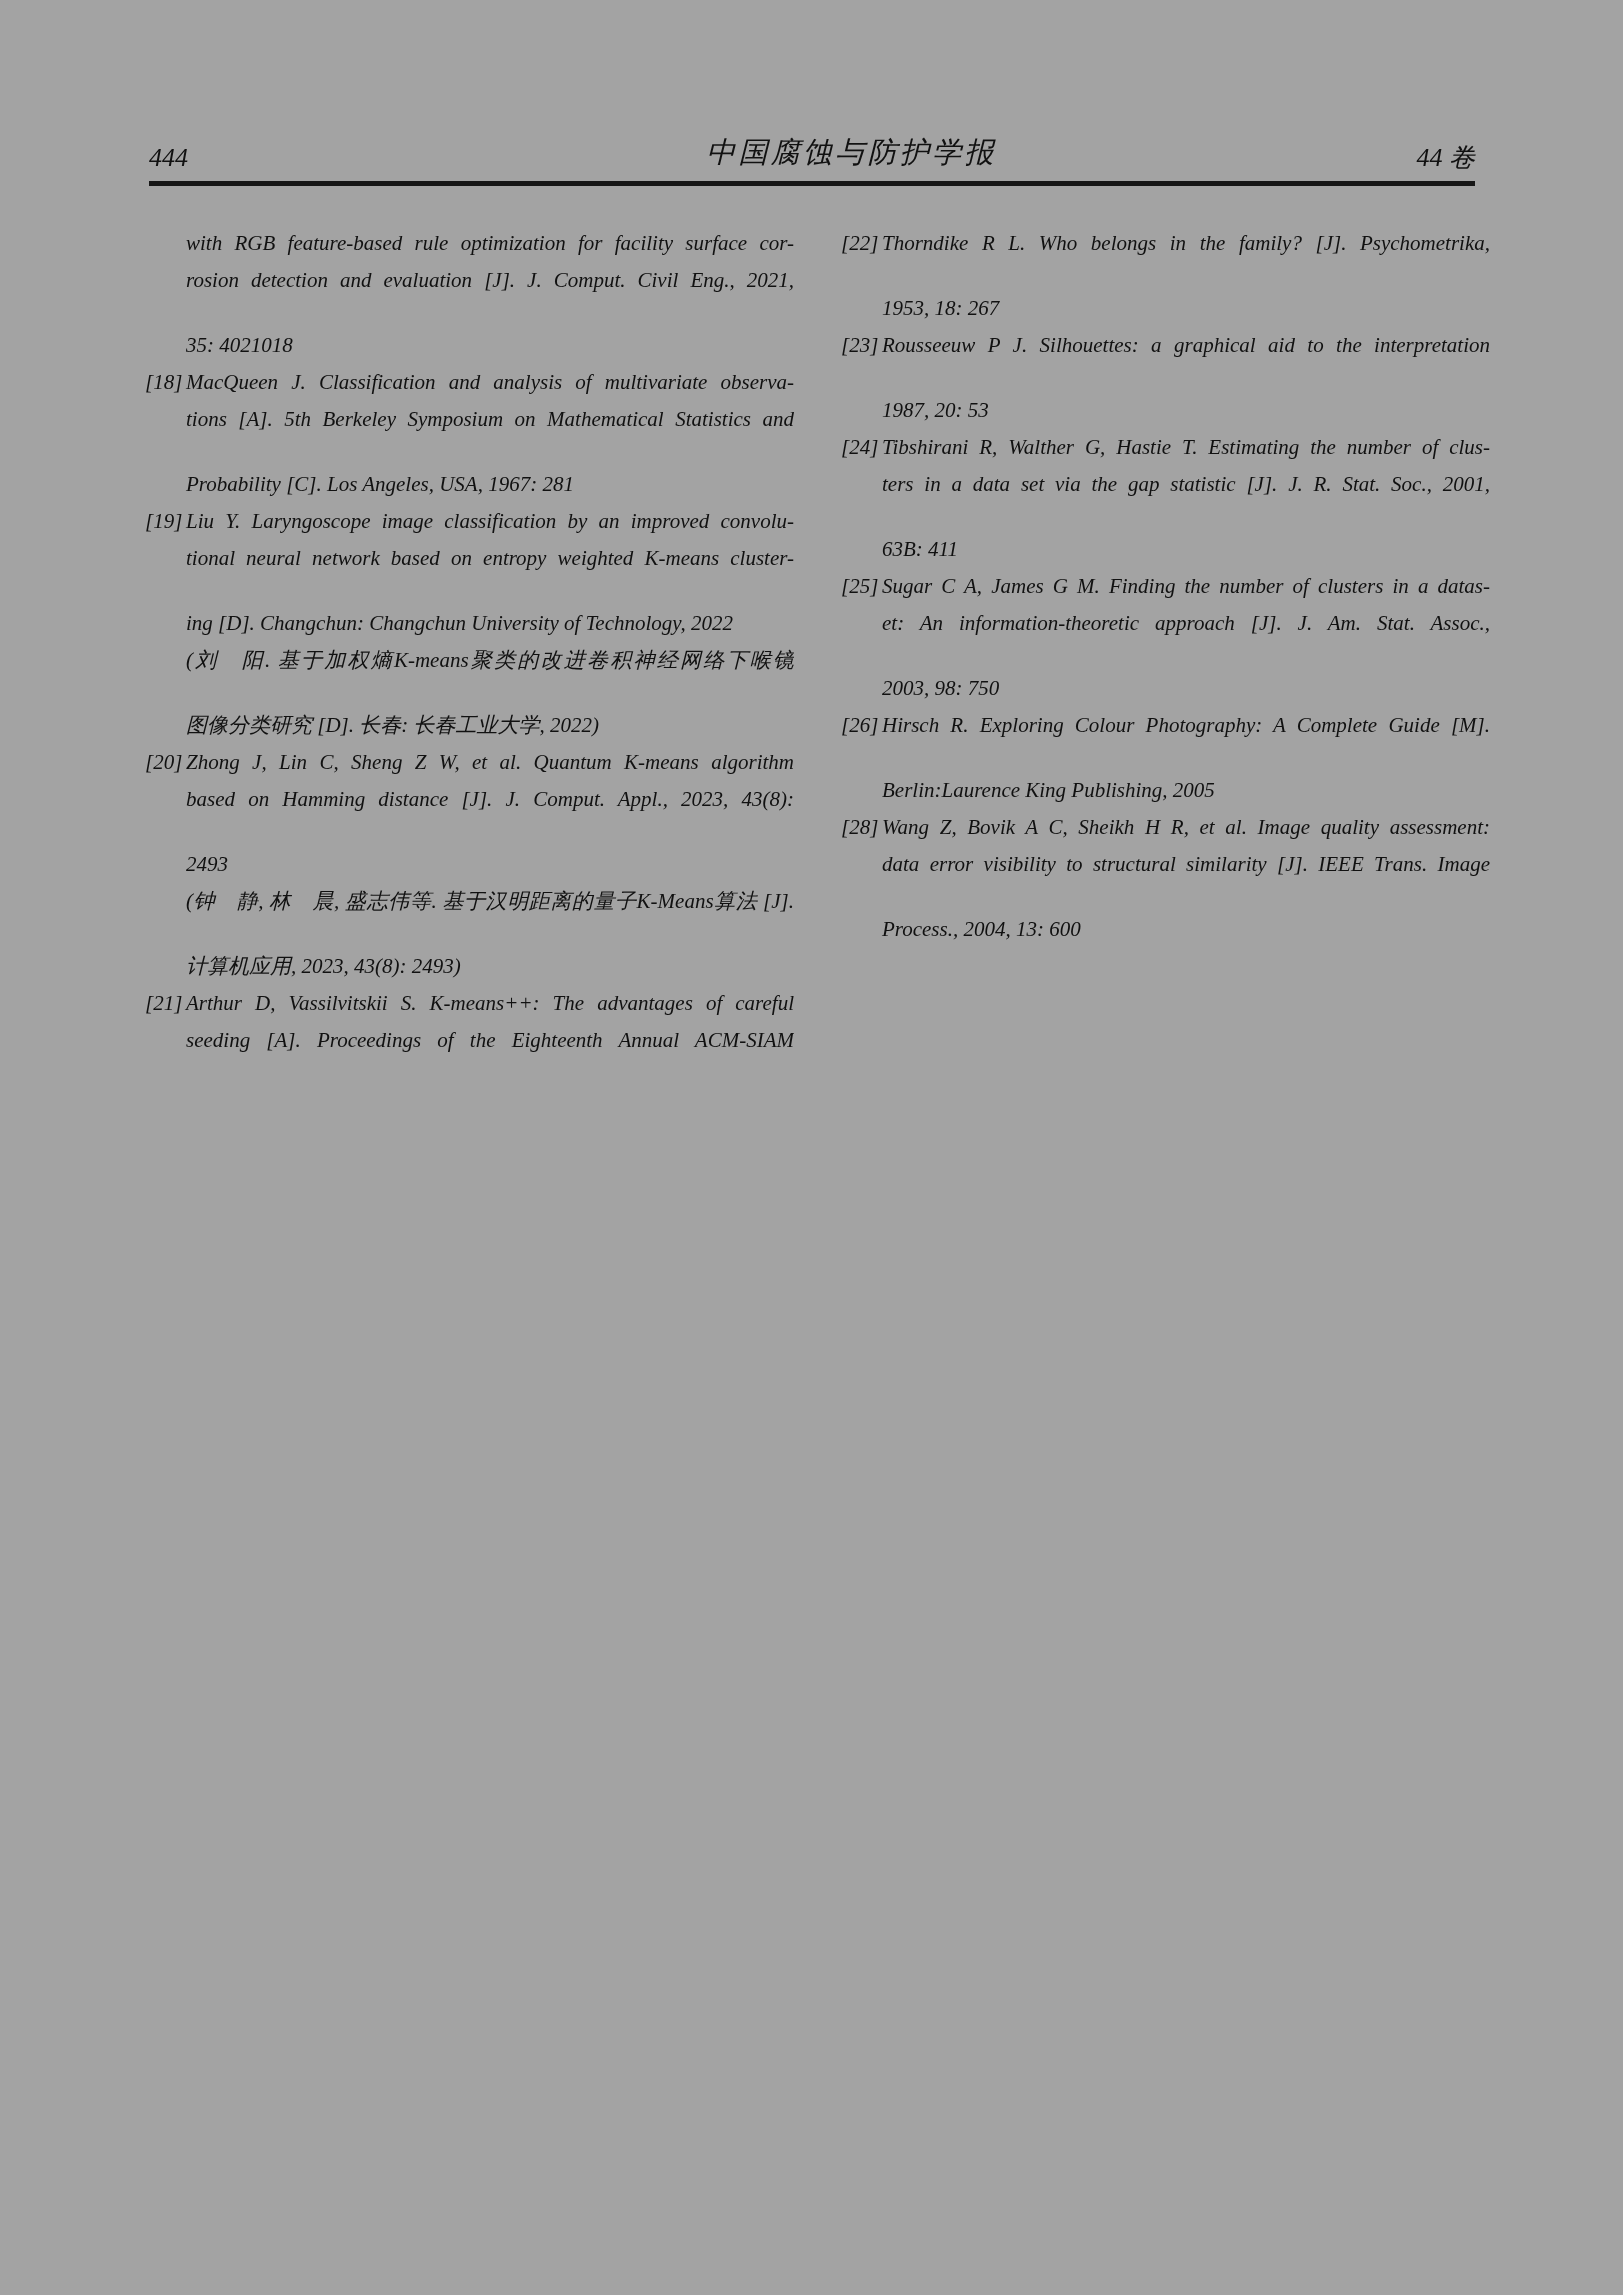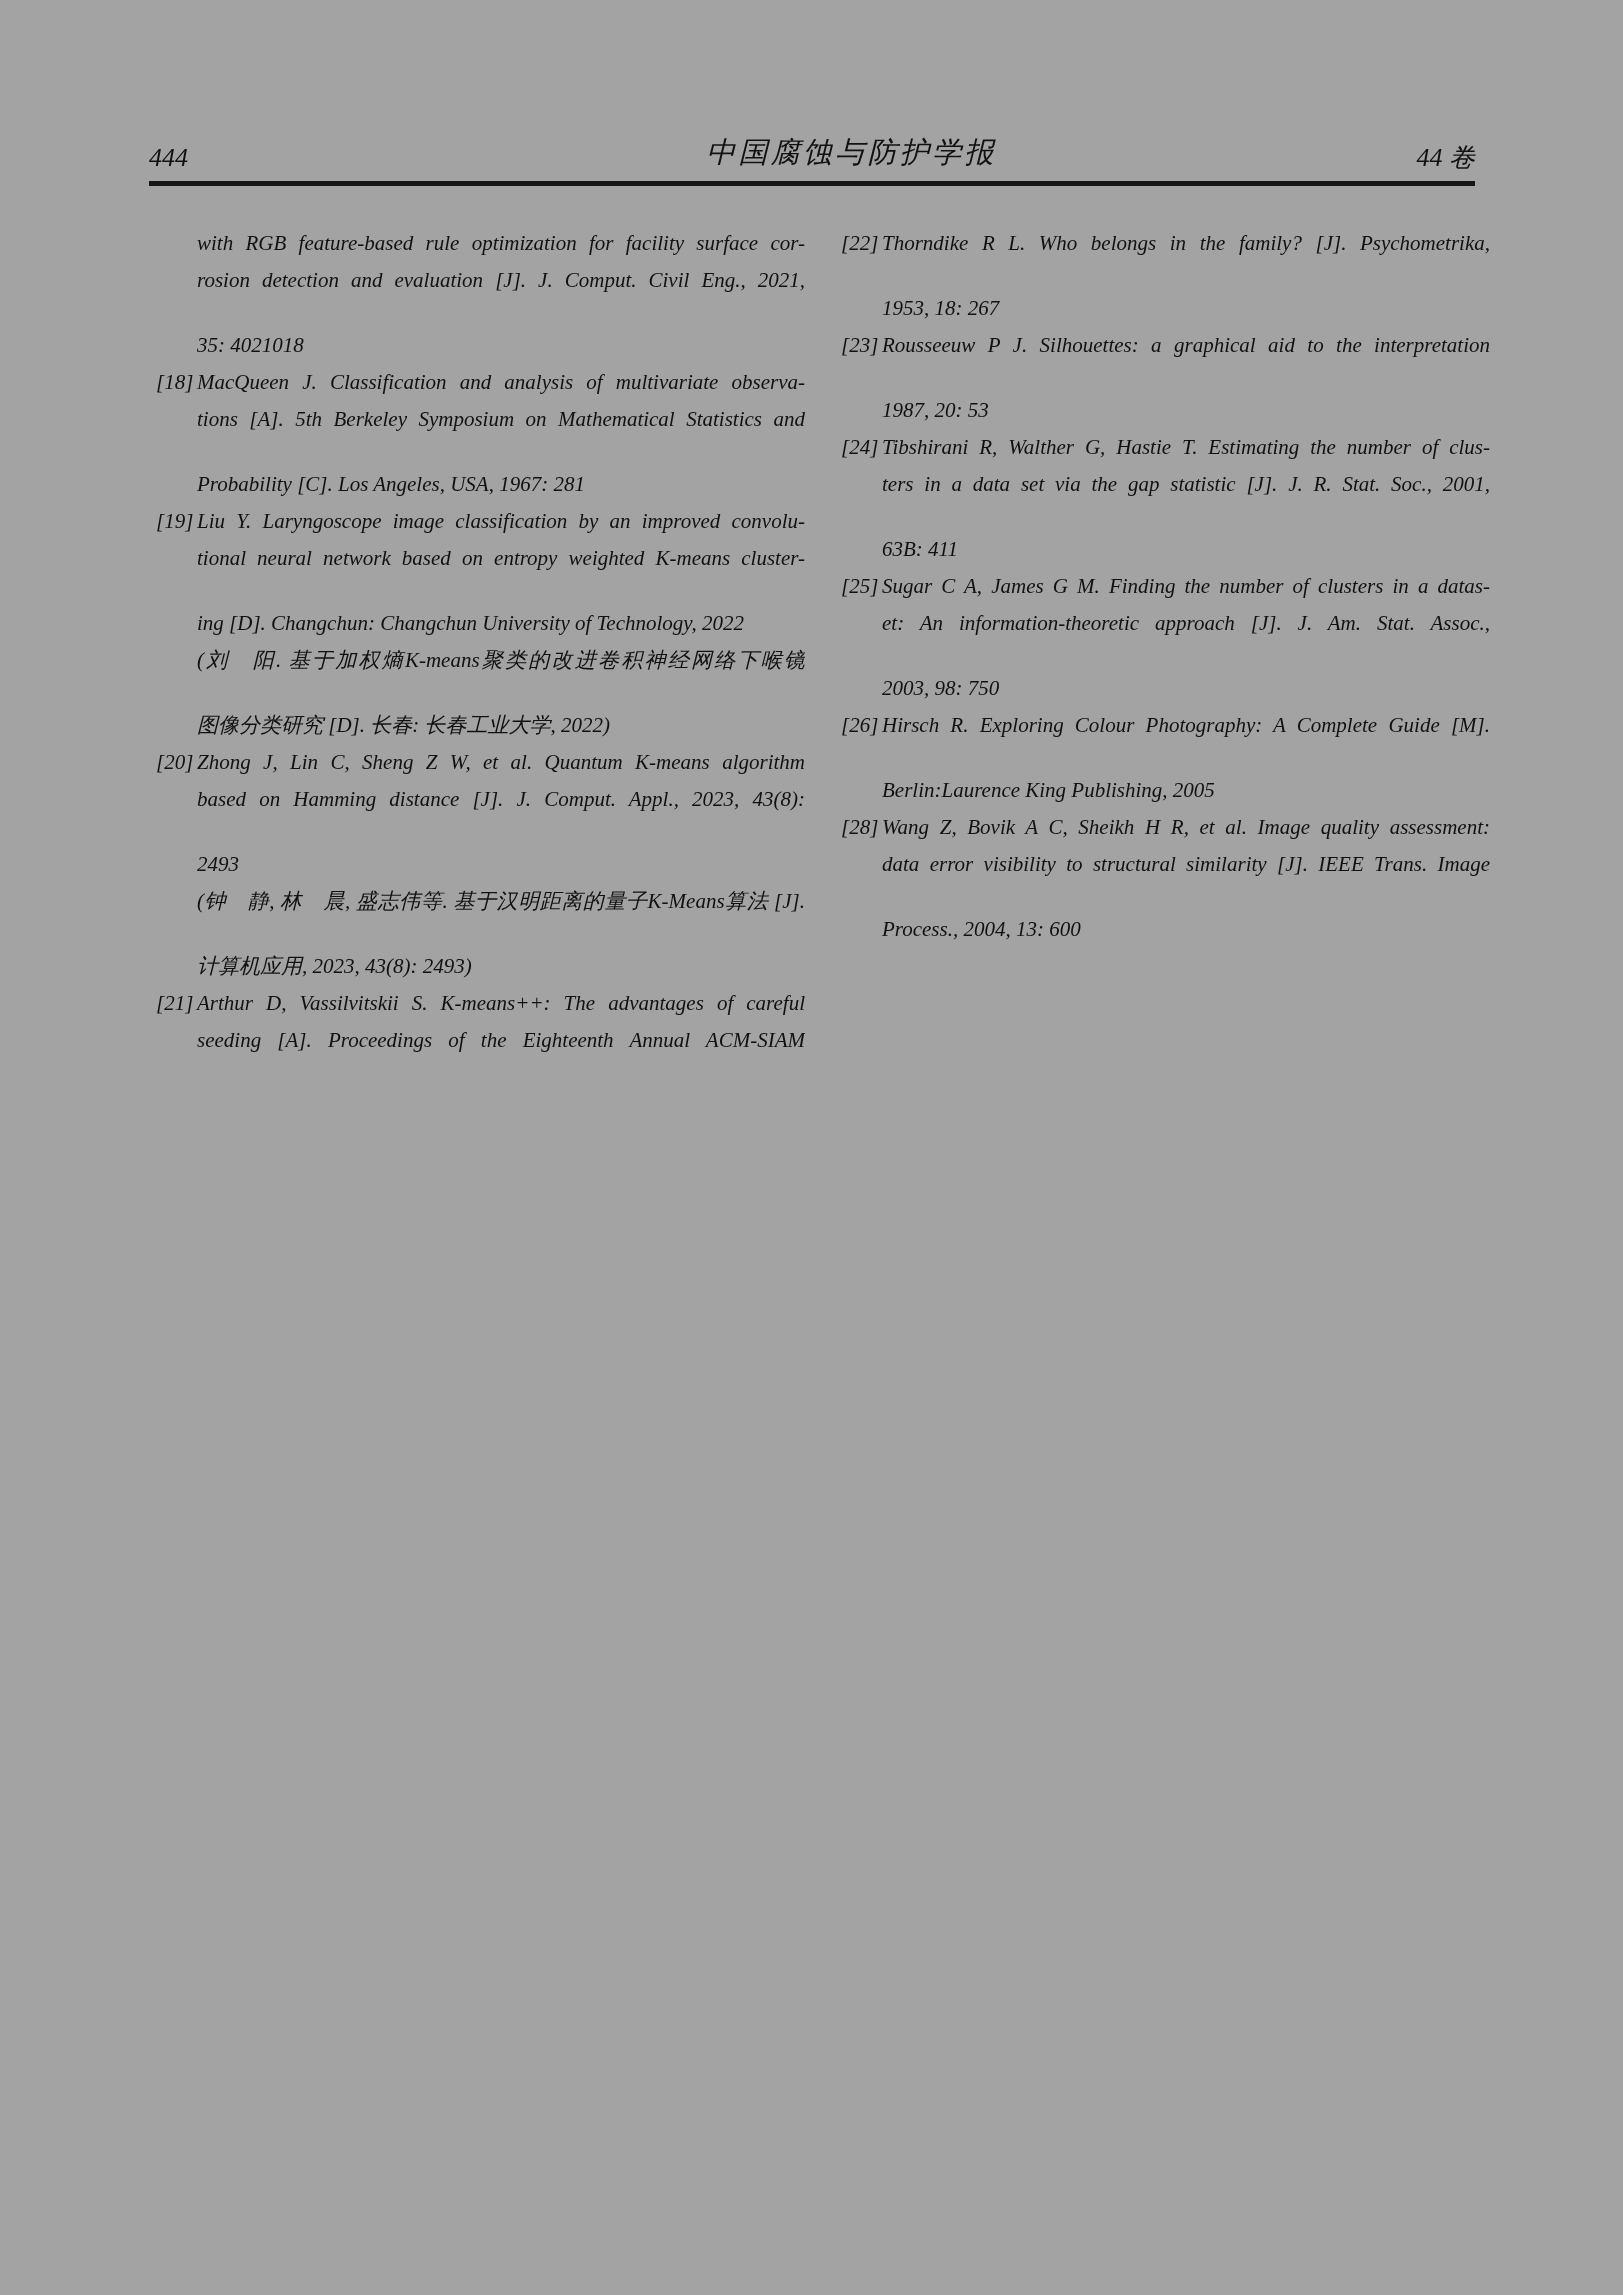--- a/index.html
+++ b/index.html
@@ -50,21 +50,21 @@
     width: 1326px;
     height: 4.6px;
     background: #161616;
   }
   
   .col {
     position: absolute;
     top: 225px;
     width: 649px;
   }
-  #left-col  { left: 156px; }
+  #left-col  { left: 145px; }
   #right-col { left: 841px; }
   .ref { margin: 0; padding: 0; }
   .refline {
     height: 37px;
     line-height: 37px;
     overflow: hidden;
     font-size: 21px;
     text-align: justify;
     text-align-last: justify;
     white-space: normal;

